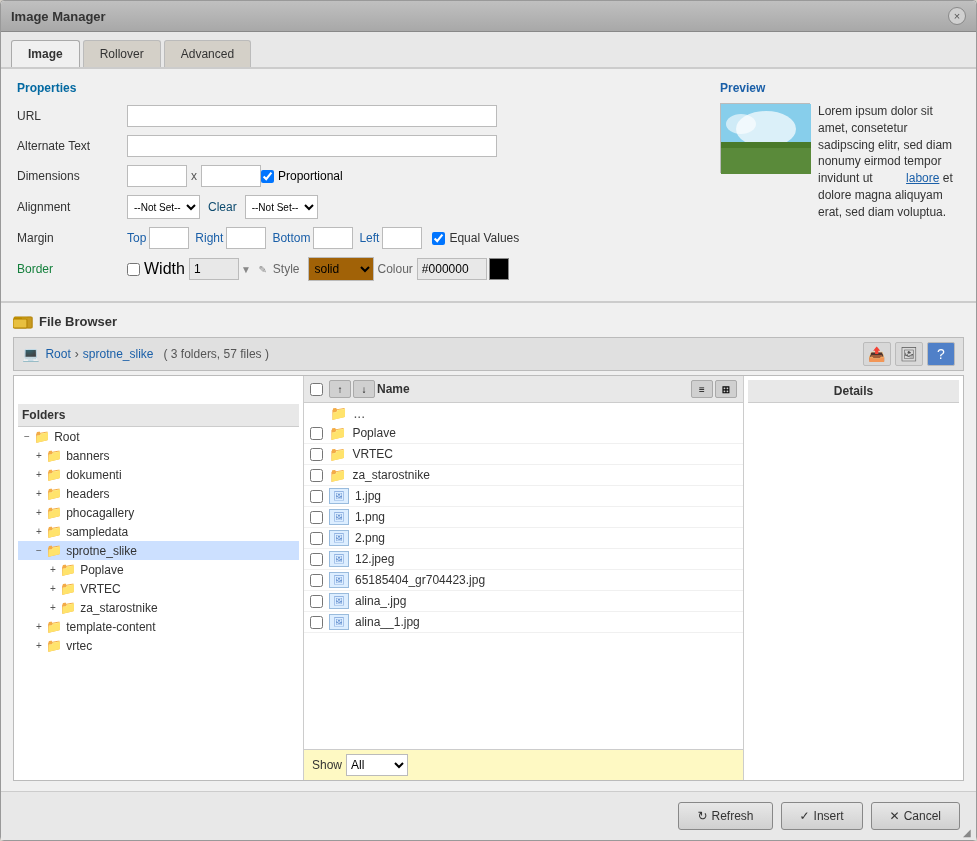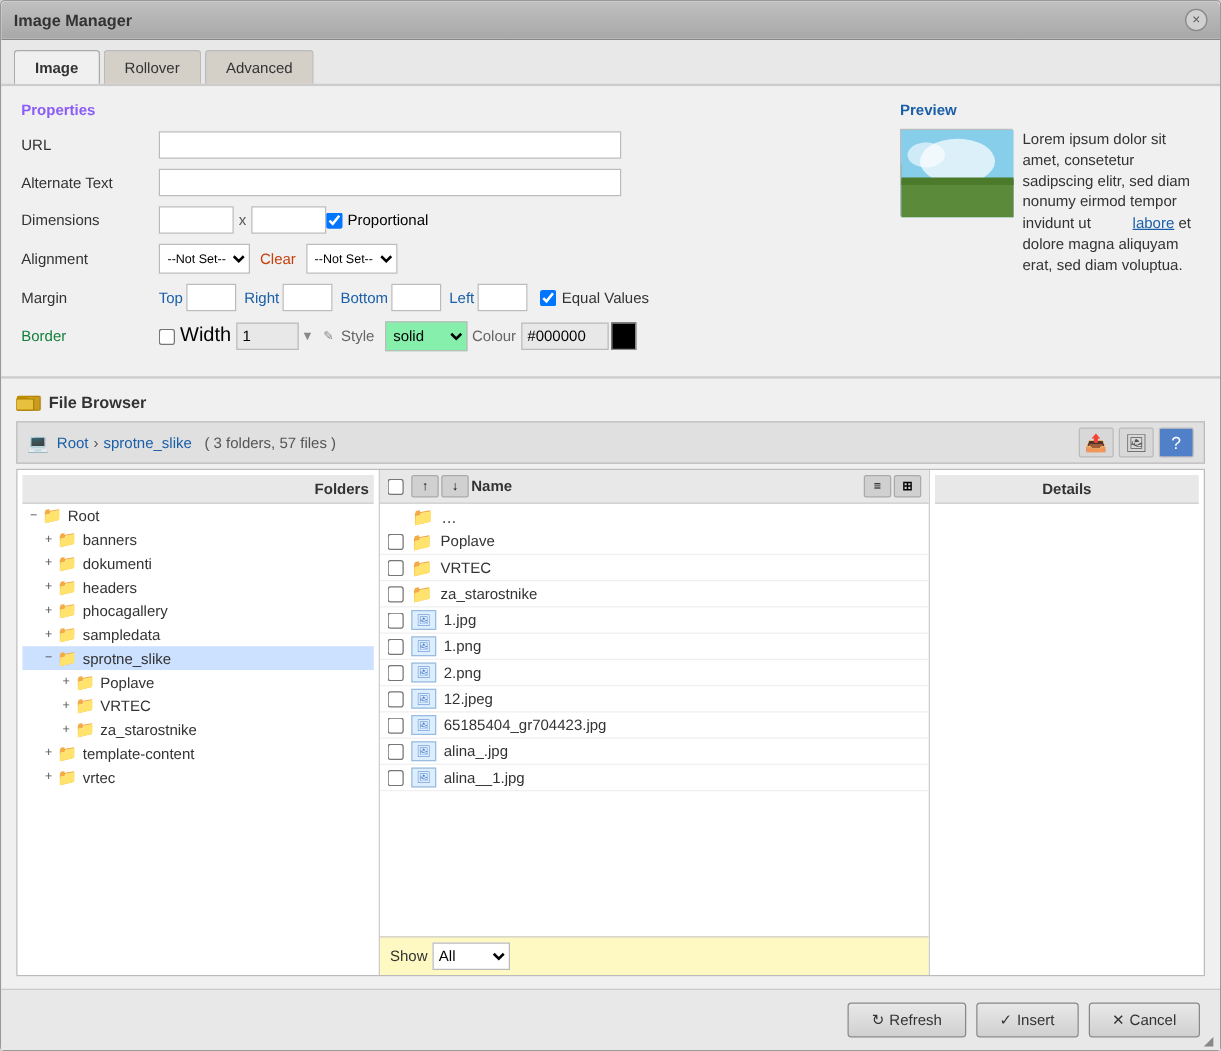--- a/index.html
+++ b/index.html
@@ -74,21 +74,21 @@
     }
     .props-left {
       flex: 1;
     }
     .props-right {
       width: 260px;
       padding-left: 20px;
     }
 
     .section-title {
-      color: #8b5cf6;
+      color: #0369a1;
       font-weight: bold;
       font-size: 12px;
       margin-bottom: 10px;
     }
 
     .prop-row {
       display: flex;
       align-items: center;
       margin-bottom: 8px;
     }
@@ -114,21 +114,21 @@
     .prop-check { margin-right: 4px; }
 
     .align-select {
       height: 24px;
       border: 1px solid #bbb;
       background: white;
       font-size: 10px;
       padding: 2px;
     }
     .clear-link {
-      color: #c2410c;
+      color: #0c4a6e;
       cursor: pointer;
       margin: 0 8px;
       font-size: 12px;
     }
 
     .margin-row {
       display: flex;
       align-items: center;
       margin-bottom: 8px;
     }
@@ -173,21 +173,21 @@
       width: 110px;
       color: #15803d;
       font-size: 12px;
       flex-shrink: 0;
     }
     .border-check { margin-right: 4px; }
     .border-width-label { font-size: 16px; margin-right: 4px; }
     .border-style-select {
       height: 24px;
       border: 1px solid #bbb;
-      background: #86efac;
+      background: #a16207;
       font-size: 12px;
       padding: 2px;
       margin: 0 4px;
     }
     .border-colour-label { font-size: 12px; margin-right: 4px; color: #666; }
     .border-colour-swatch {
       width: 20px; height: 22px;
       background: #000;
       border: 1px solid #888;
       margin-left: 2px;
@@ -328,24 +328,25 @@
     .col-header {
       display: flex;
       background: #e8e8e8;
       border-bottom: 1px solid #ccc;
       font-weight: bold;
       font-size: 12px;
       padding: 4px 6px;
       align-items: center;
     }
     .col-header-folders {
-      justify-content: flex-end;
+      justify-content: flex-start;
       color: #333;
       font-weight: bold;
       padding: 4px;
+      margin-top: 24px;
     }
     .col-header-files {
       display: flex;
       align-items: center;
     }
     .col-header-details {
       justify-content: center;
       color: #333;
       font-weight: bold;
       padding: 4px;

